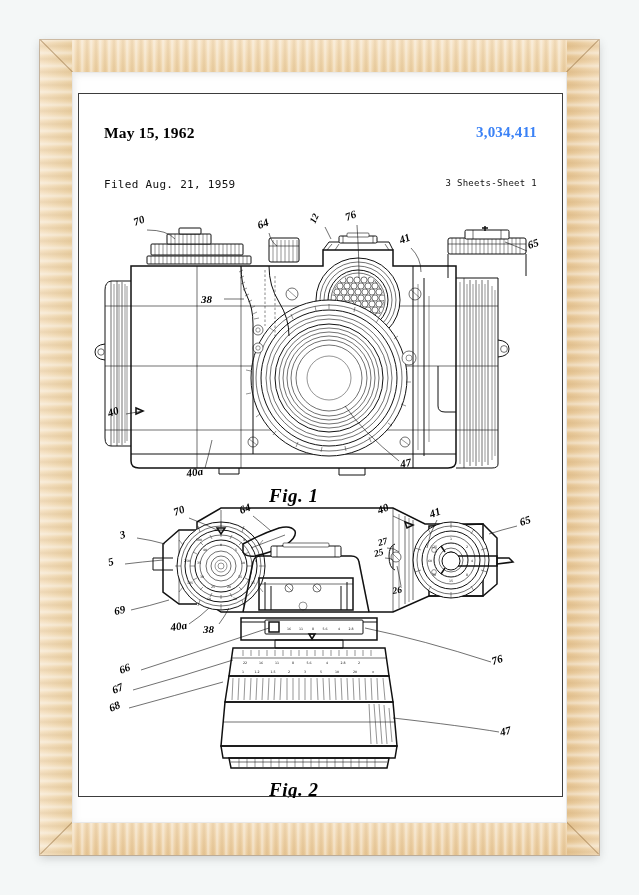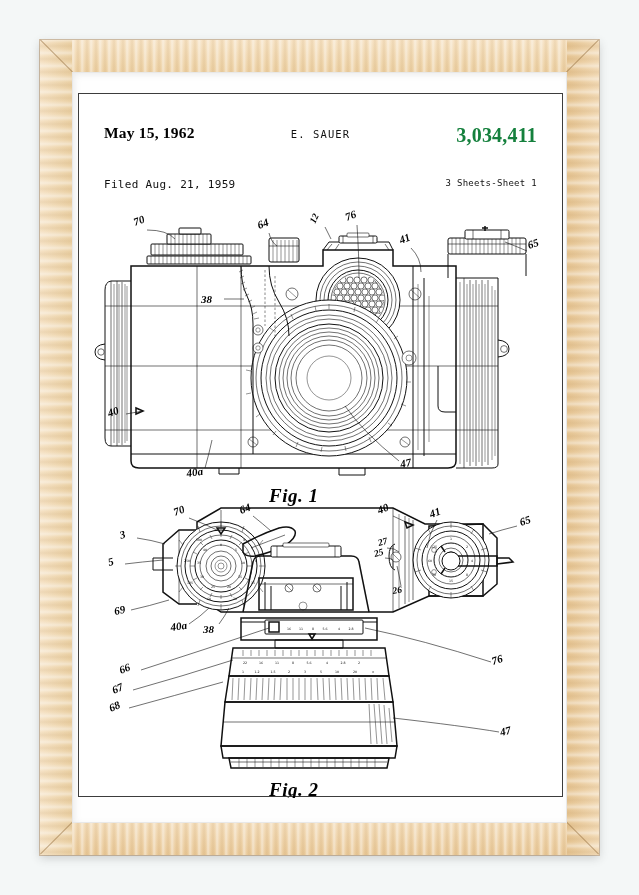--- a/index.html
+++ b/index.html
@@ -74,21 +74,21 @@
 
   
   .hdr{position:absolute;left:0;right:0;}
   .hdr-row1{top:30px;height:22px;}
   .date{position:absolute;left:25px;top:0;font-family:"Liberation Serif",serif;
      font-weight:bold;font-size:15.5px;color:#000;letter-spacing:0.2px;}
   .inventor{position:absolute;left:0;right:0;top:4px;text-align:center;
      font-family:"DejaVu Sans Mono",monospace;font-size:10.5px;color:#111;
      letter-spacing:1.1px;}
   .patnum{position:absolute;right:25px;top:0;font-family:"Liberation Serif",serif;
-     font-weight:bold;font-size:20px;color:#15803d;letter-spacing:0.2px;}
+     font-weight:bold;font-size:15px;color:#3b82f6;letter-spacing:0.2px;}
   .title{position:absolute;left:0;right:0;top:60px;text-align:center;
      font-family:"DejaVu Sans Mono",monospace;font-size:8.6px;color:#111;
      letter-spacing:0.35px;}
   .filed{position:absolute;left:25px;top:84px;font-family:"DejaVu Sans Mono",monospace;
      font-size:11px;color:#111;letter-spacing:0.3px;}
   .sheets{position:absolute;right:25px;top:84px;font-family:"DejaVu Sans Mono",monospace;
      font-size:9px;color:#111;letter-spacing:0.3px;text-align:right;}
 
   
   .dwg{position:absolute;left:0;top:0;width:485px;height:704px;}
@@ -132,21 +132,20 @@
       </div>
   </div>
 
   <div class="mat"></div>
 
   <div class="sheet">
     <div class="sheet-inner">
 
       <div class="hdr hdr-row1">
         <div class="date">May 15, 1962</div>
-        <div class="inventor">E. SAUER</div>
         <div class="patnum">3,034,411</div>
       </div>
       <div class="filed">Filed Aug. 21, 1959</div>
       <div class="sheets">3 Sheets-Sheet 1</div>
 
       <div class="dwg">
       <svg width="485" height="704" viewBox="0 0 485 704" xmlns="http://www.w3.org/2000/svg">
 
         <g transform="translate(14,112)">
 

